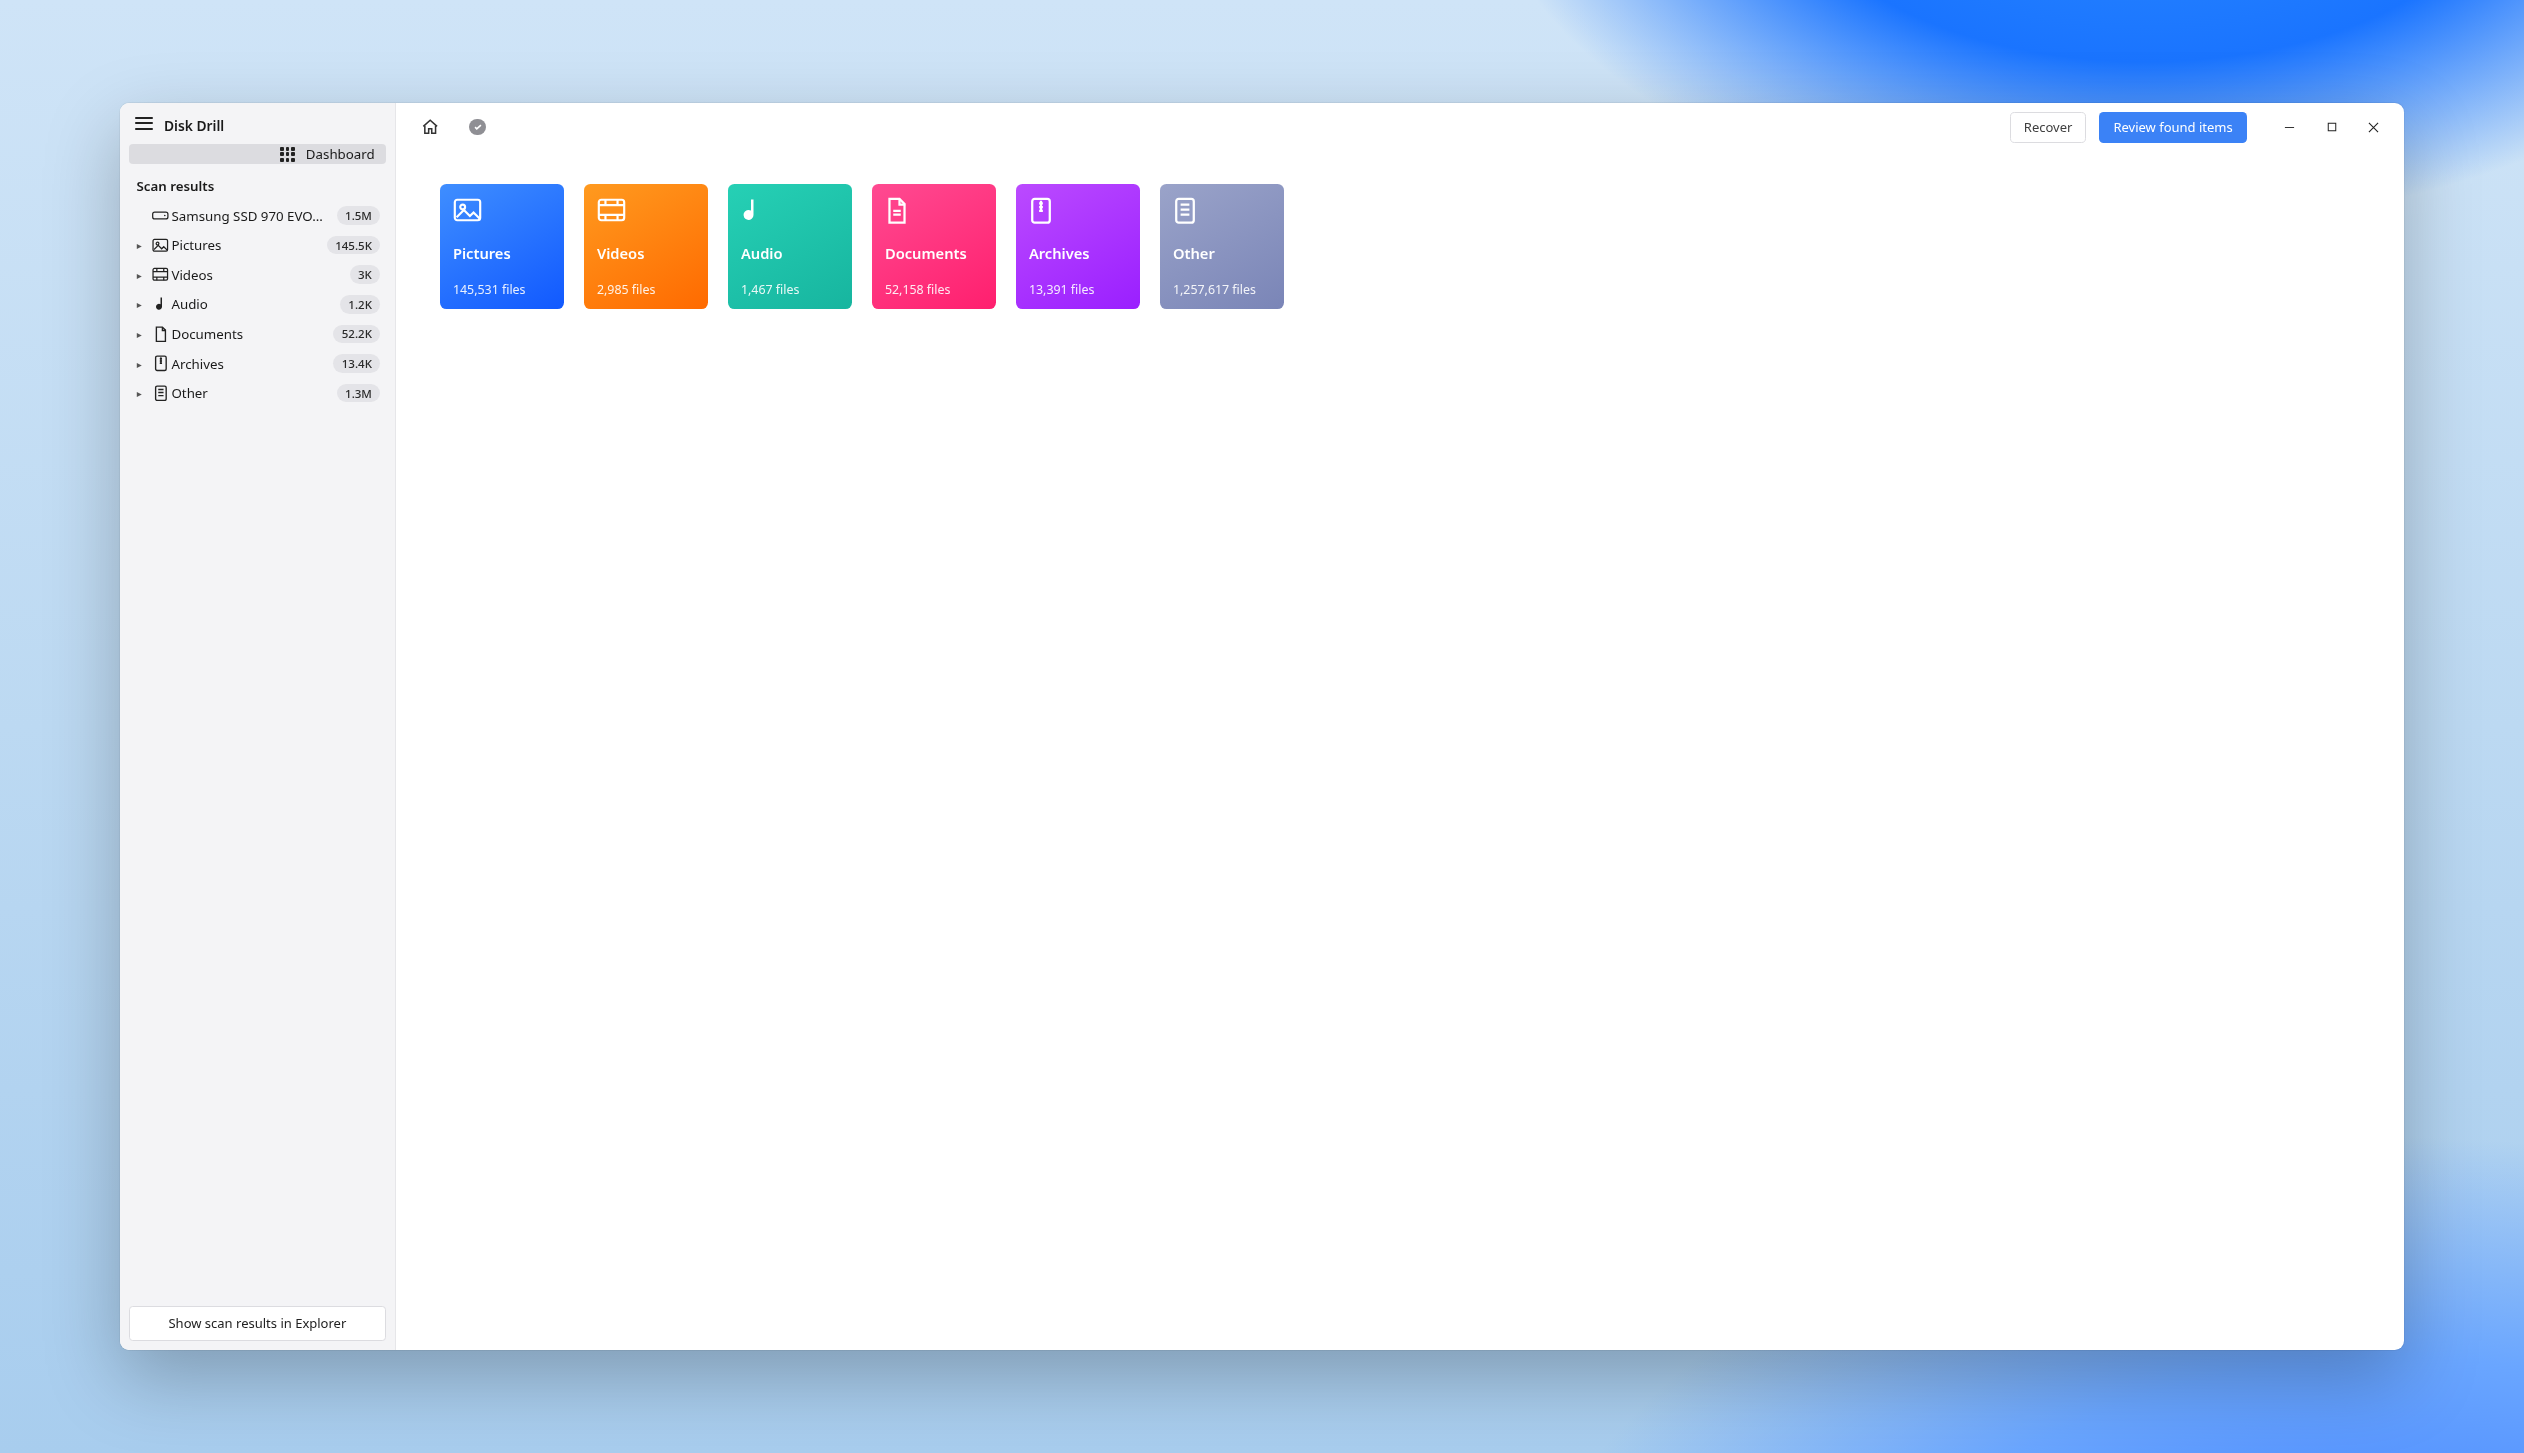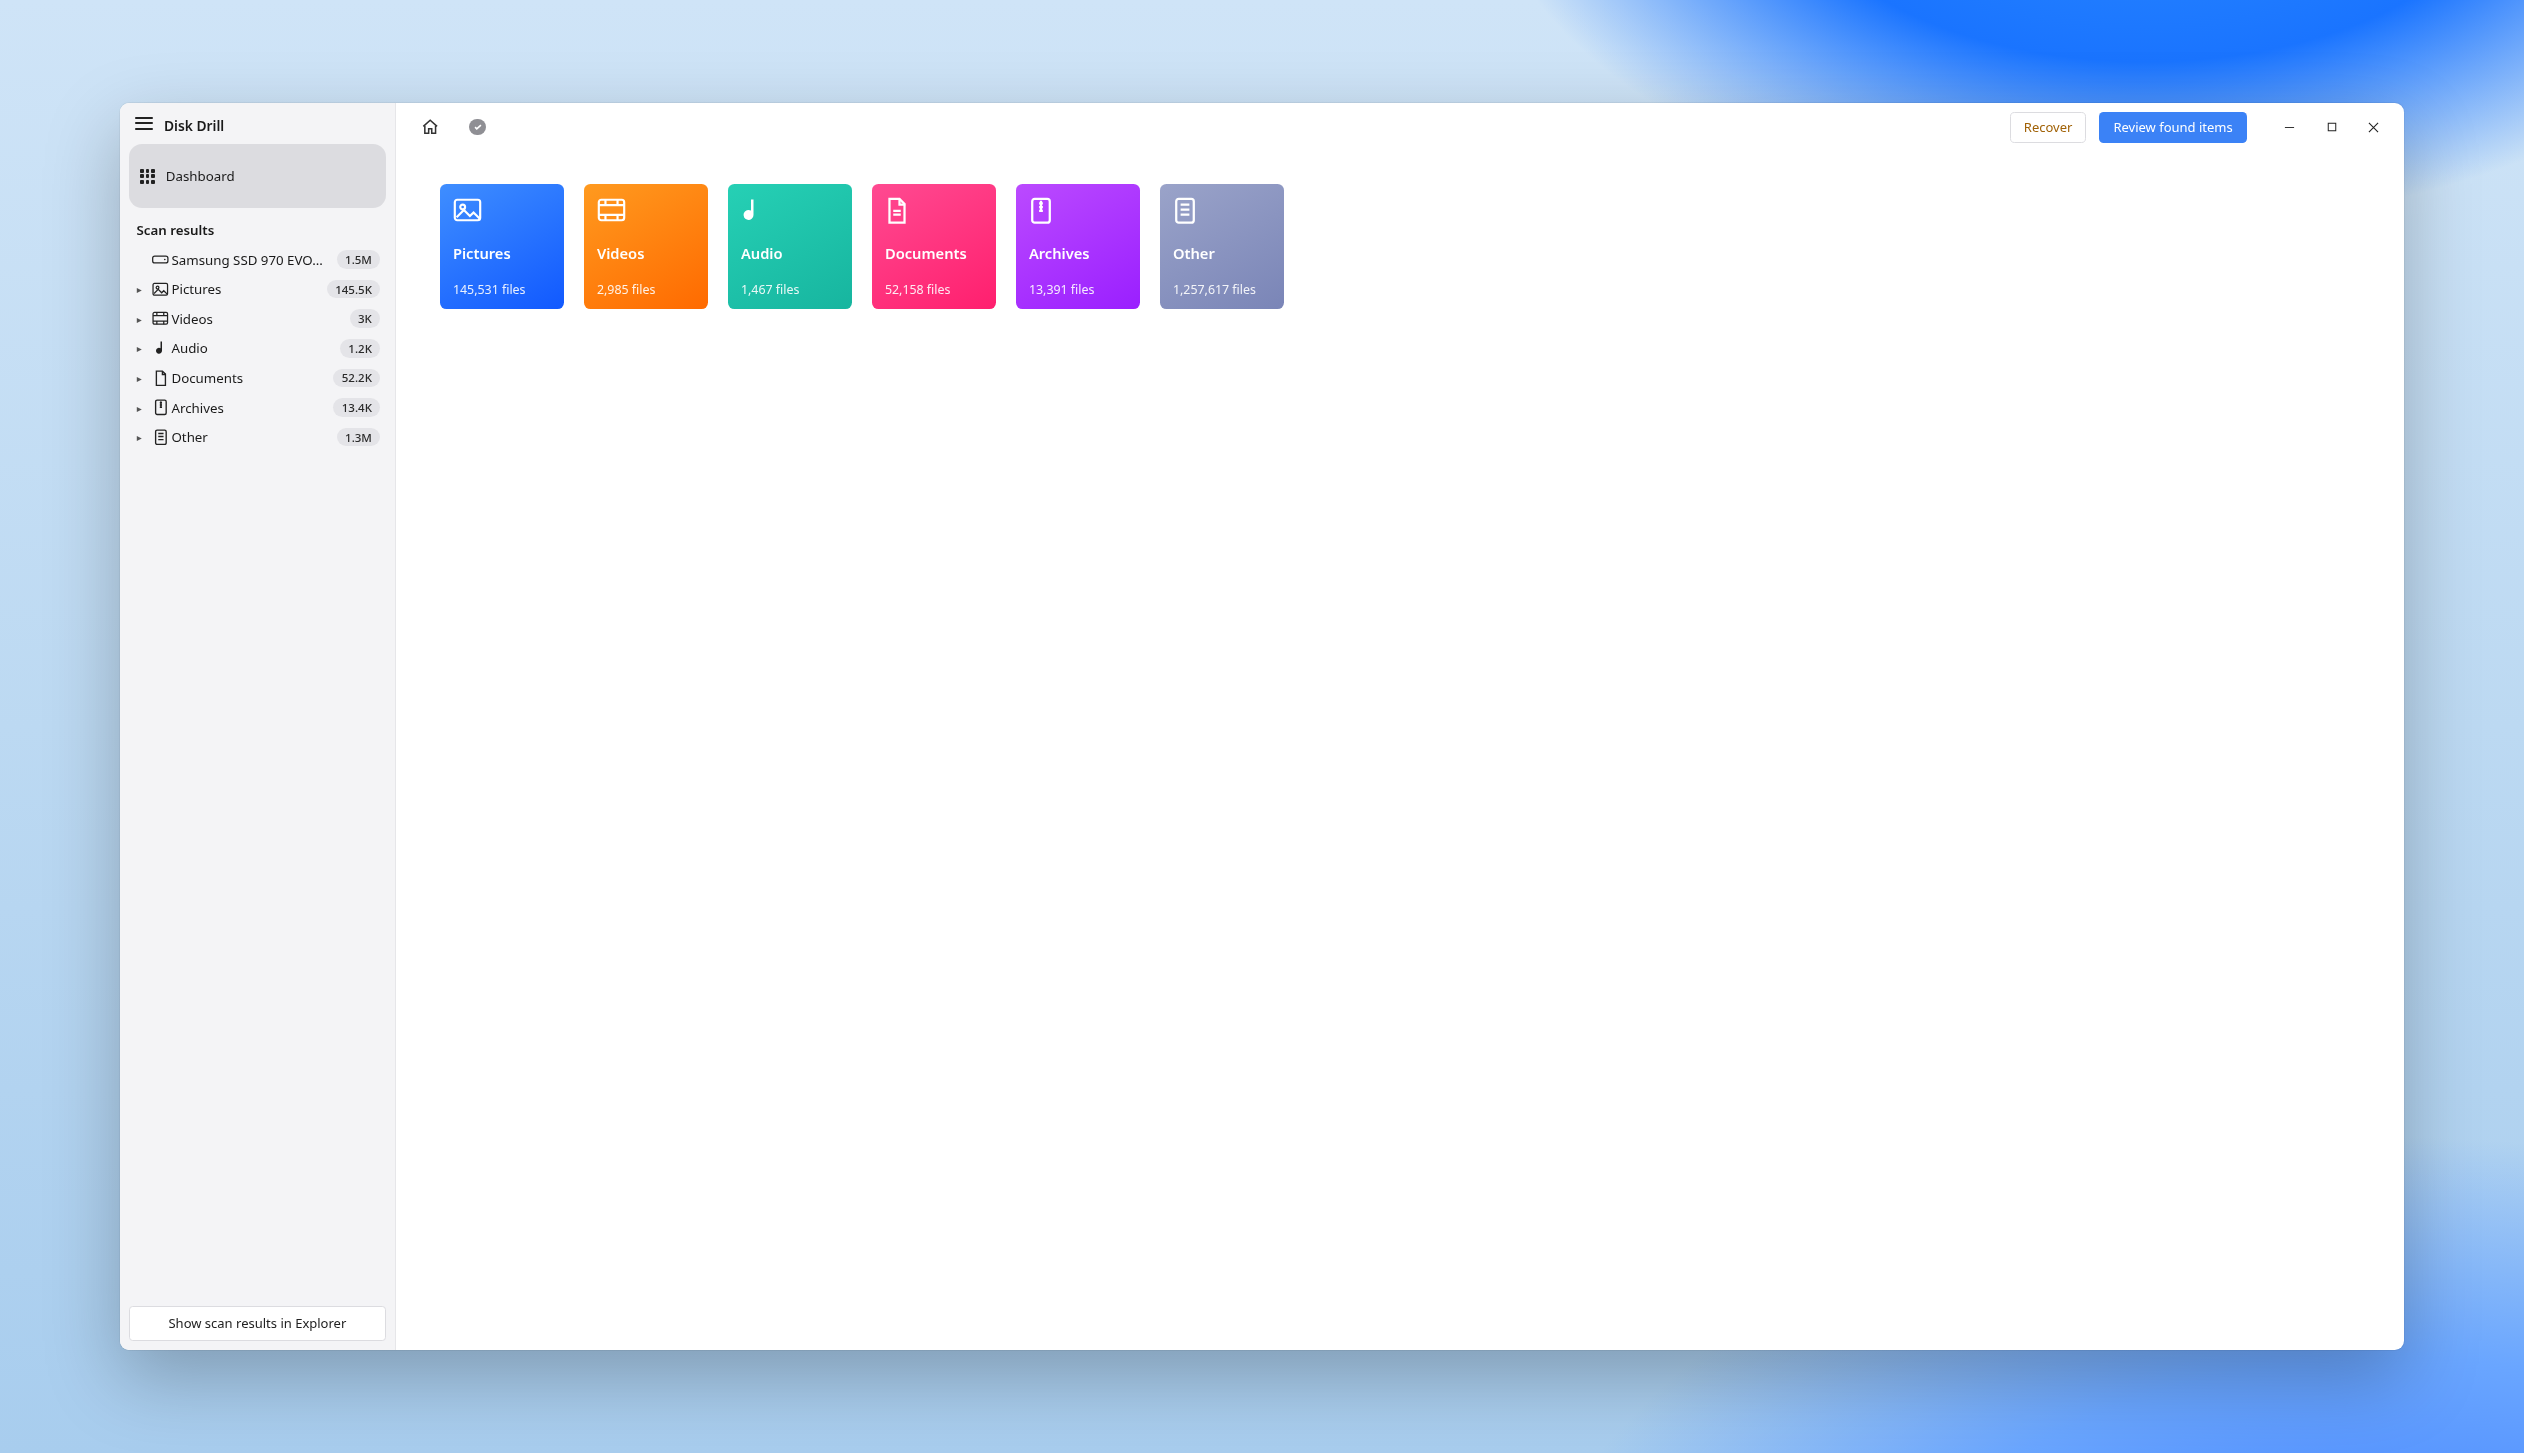--- a/index.html
+++ b/index.html
@@ -39,25 +39,26 @@
     align-items: flex-start;
     gap: 11px;
     padding: 5.5px 5.5px 9.2px 5.5px;
   }
   .hamburger { width: 18.4px; height: 14.7px; display:flex; flex-direction:column; justify-content:space-between; padding:0.9px 0; cursor:pointer;}
   .hamburger span { height:1.8px; background:#222; border-radius:0.9px; }
   .app-title { font-size: 13.8px; font-weight:600; color:#1a1a1a; }
 
   .nav-item {
     display:flex; align-items:center; gap:11px;
-    padding: 23px 11px;
-    border-radius:13px;
+    padding: 1px 11px;
+    border-radius:4px;
     font-size:13.3px;
     color:#1a1a1a;
     cursor:pointer;
+    justify-content:flex-end;
   }
   .nav-item.selected { background:#dcdce0; }
   .nav-grid { width:14.7px; height:14.7px; display:grid; grid-template-columns:repeat(3,3.7px); grid-template-rows:repeat(3,3.7px); gap:1.8px; }
   .nav-grid i { background:#222; border-radius:0.9px; }
 
   .section-header { font-size:13.3px; font-weight:600; color:#1a1a1a; padding: 13px 7.4px 5.5px 7.4px; }
 
   .tree-row {
     display:flex; align-items:center;
     padding: 5.5px 5.5px 5.5px 3.7px;
@@ -88,21 +89,21 @@
     height:48px;
     display:flex; align-items:center;
     padding: 0 9.2px 0 20px;
     gap:13px;
   }
   .tb-left { display:flex; align-items:center; gap:18.4px; }
   .icon-btn { width:29px; height:29px; display:flex; align-items:center; justify-content:center; cursor:pointer; border-radius:3.7px; color:#333;}
   .check-badge { width:16.6px; height:16.6px; border-radius:50%; background:#8f8f94; display:flex; align-items:center; justify-content:center; }
   .tb-right { margin-left:auto; display:flex; align-items:center; gap:13px; }
   .btn { font-size:13px; padding:5.5px 13px; border-radius:4.6px; cursor:pointer; border:0.9px solid transparent;}
-  .btn-secondary { background:#fff; border-color:#dcdce0; color:#a16207; }
+  .btn-secondary { background:#fff; border-color:#dcdce0; color:#404040; }
   .btn-primary { background:#3b82f6; color:#fff; }
   .win-controls { display:flex; gap:0; margin-left:9.2px; }
   .win-btn { width:42px; height:31px; display:flex; align-items:center; justify-content:center; cursor:pointer; }
 
   .content { padding: 5.5px 44px; }
   .headline { font-size:29px; font-weight:600; color:#1a1a1a; letter-spacing:0.2px;}
   .subhead { font-size:18.4px; color:#6a6a70; margin-top:3.7px;}
 
   .cards { display:flex; gap:20px; margin-top:27.6px; flex-wrap:wrap;}
   .card {

